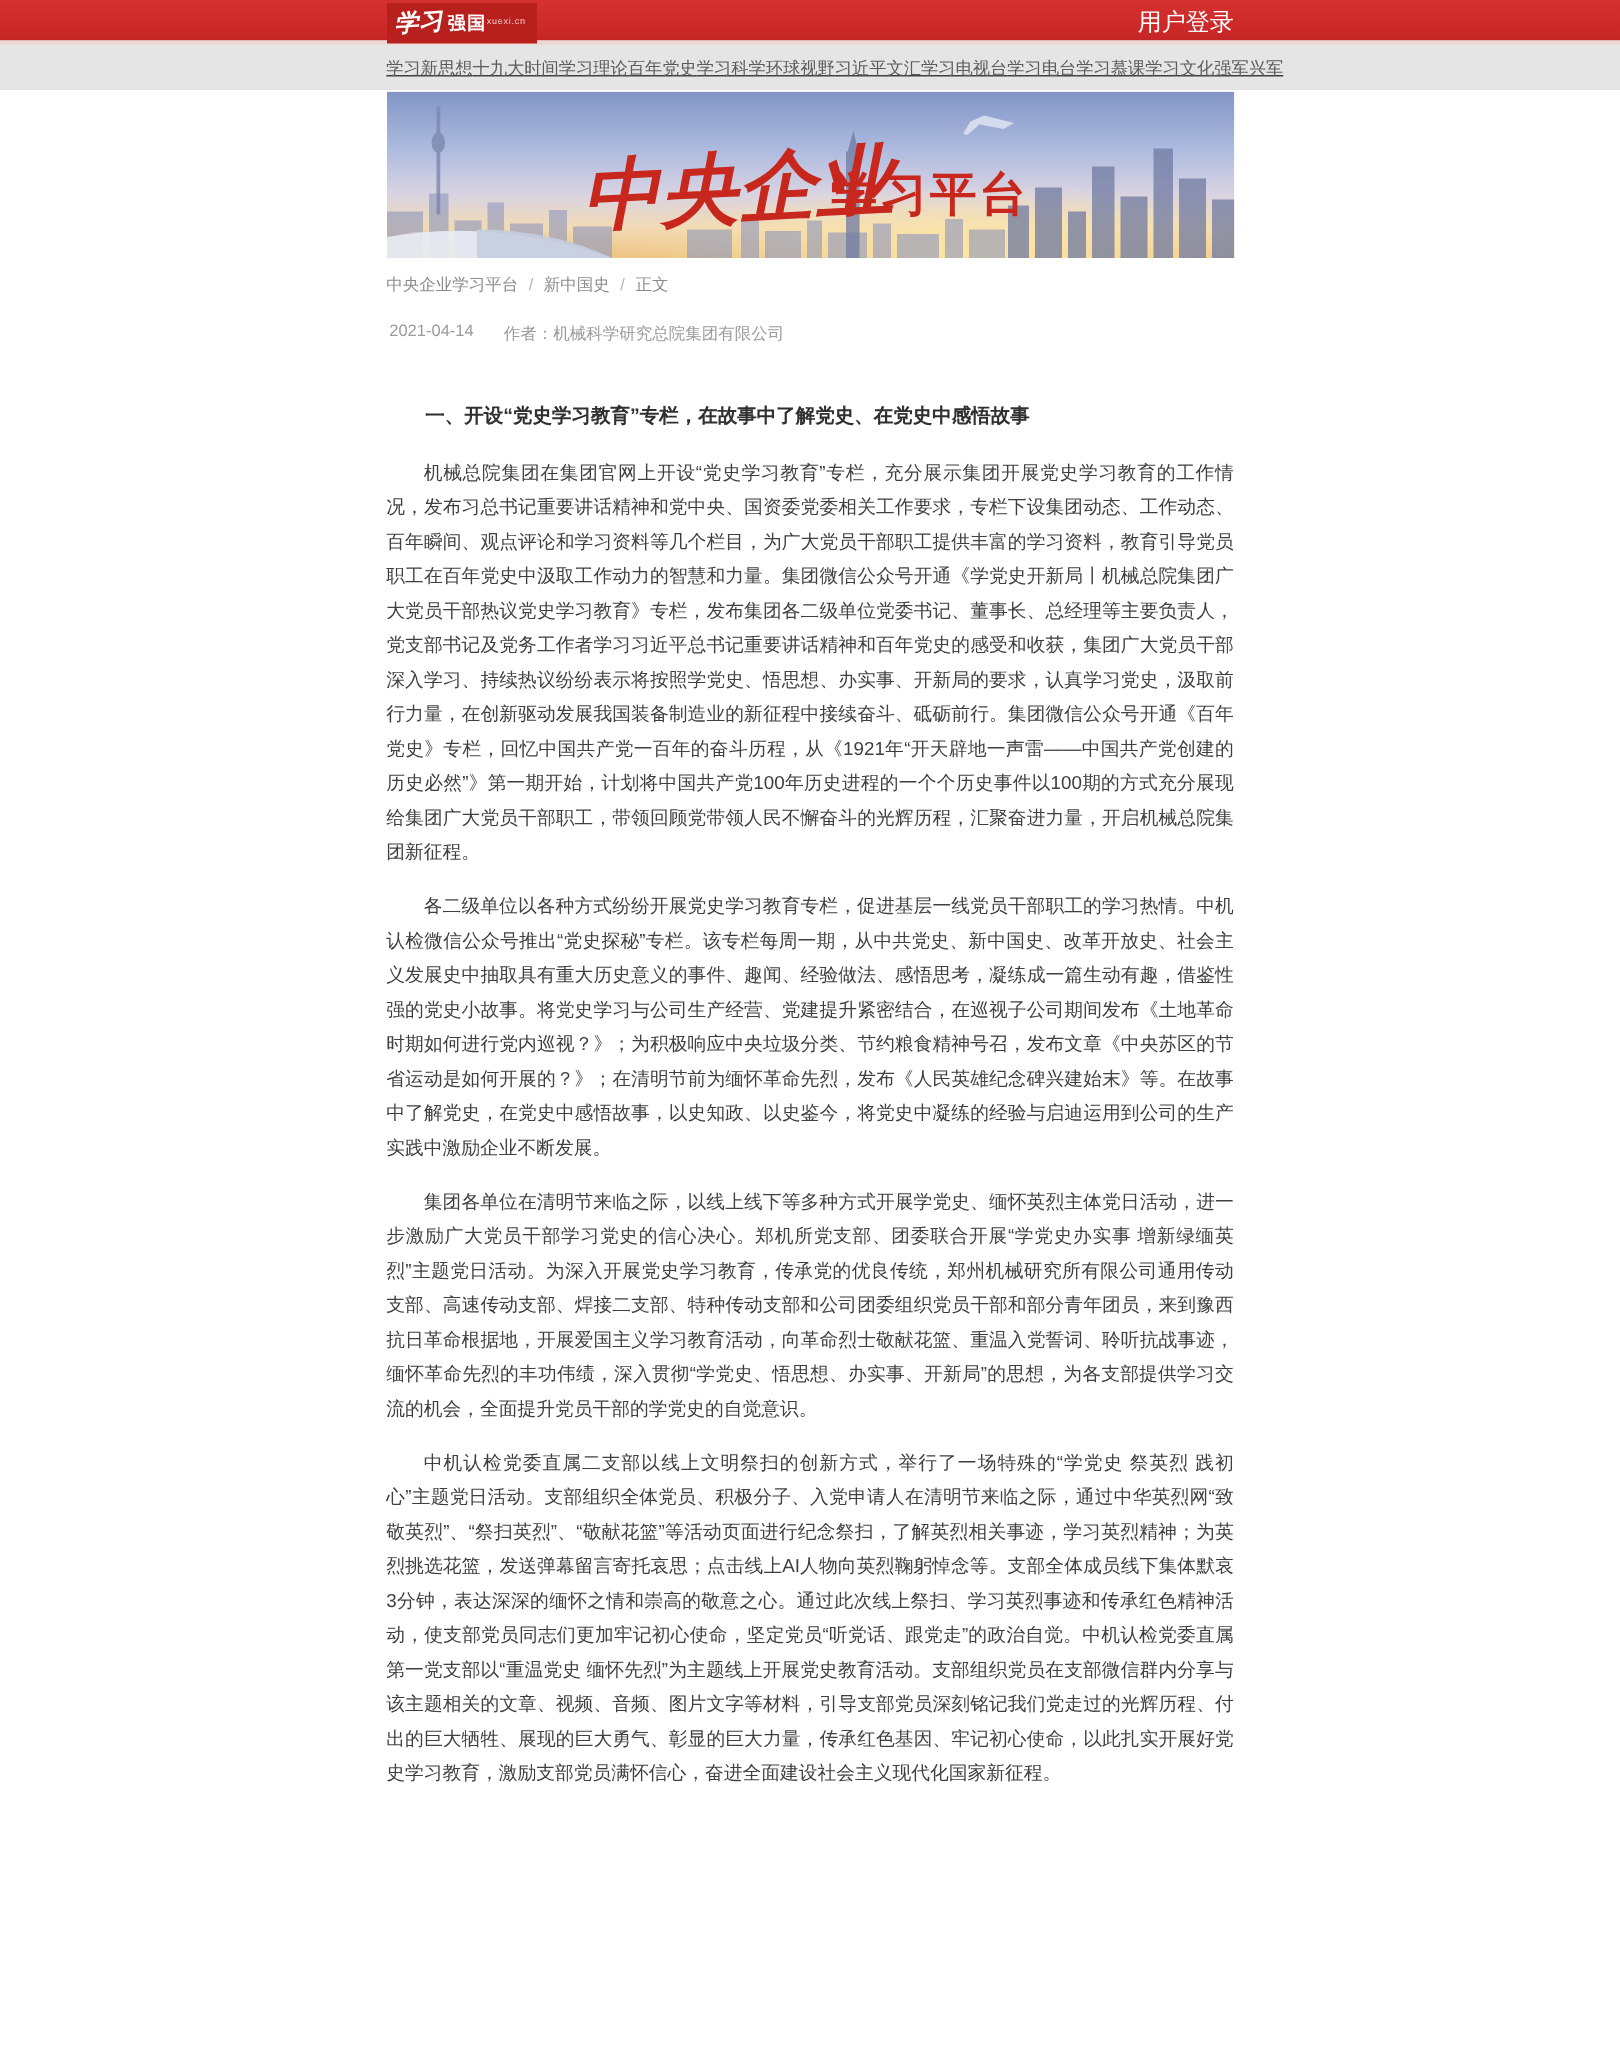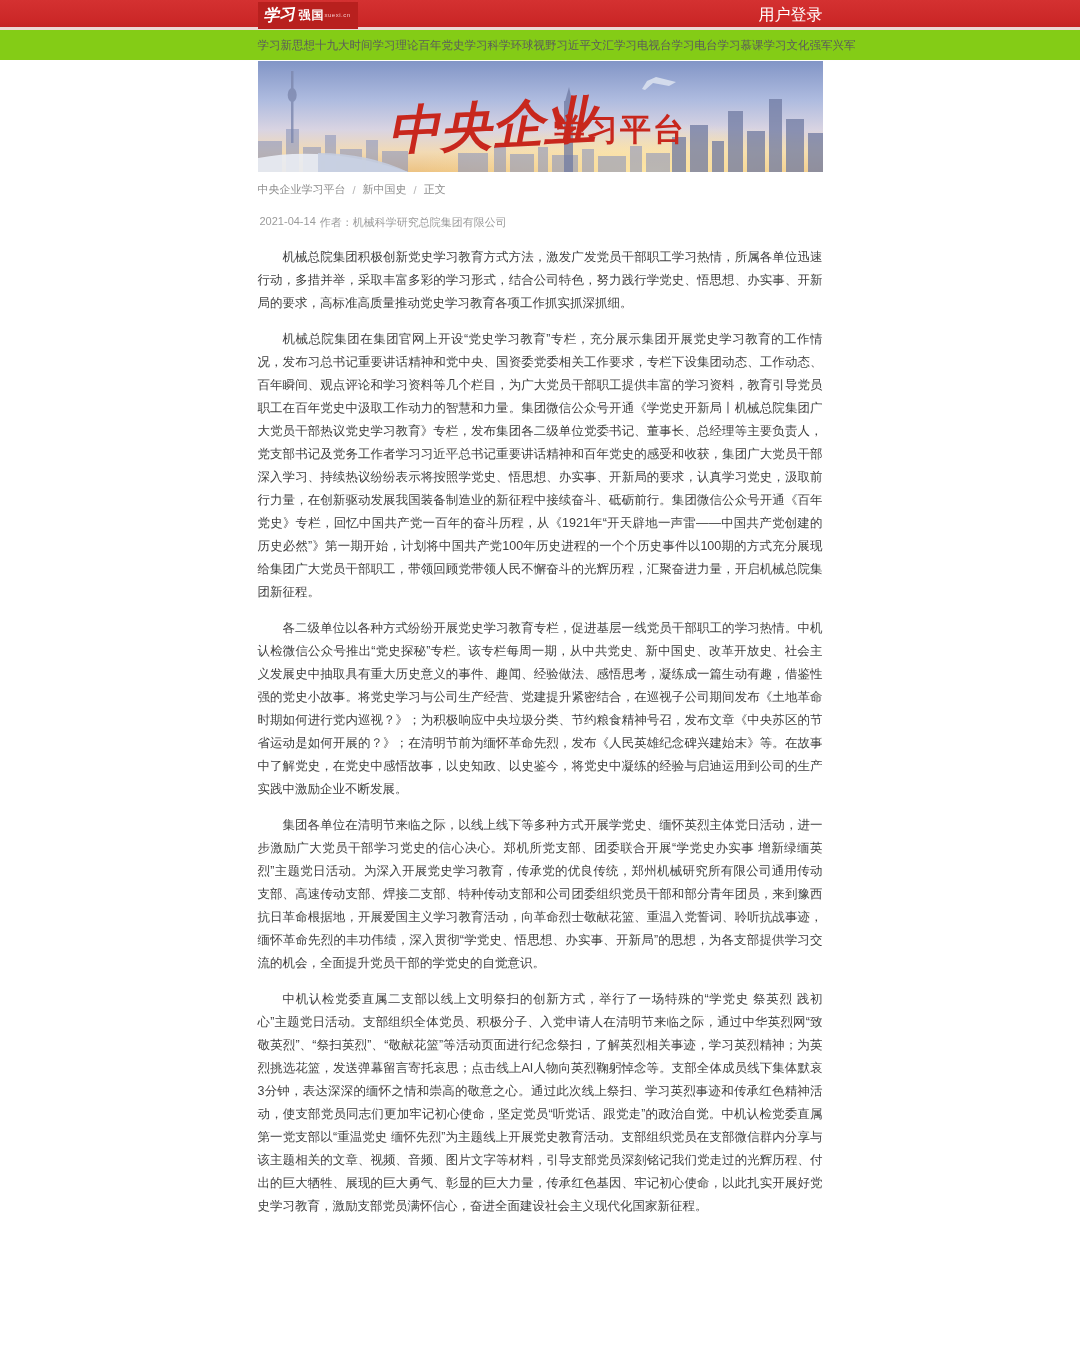--- a/index.html
+++ b/index.html
@@ -24,21 +24,21 @@
   .logo-script {
     font-family:"DejaVu Serif", serif; font-style:italic; font-weight:bold;
     color:#fff; font-size:16px; line-height:1; transform:rotate(-4deg);
   }
   .logo-right { display:flex; flex-direction:row; align-items:center; line-height:1; }
   .logo-strong { color:#ffffff; font-weight:bold; font-size:12px; letter-spacing:1px; }
   .logo-sub { color:#f3c9c9; font-size:6px; letter-spacing:0.5px; margin-top:1px; }
   .login { color:#ffffff; font-size:16px; cursor:pointer; }
 
   
-  .nav { background:#84cc16; }
+  .nav { background:#e5e5e5;text-decoration:underline; }
   .nav-inner {
     width:565px; margin:0 auto; display:flex; justify-content:space-between;
     padding:8px 0 7px; font-size:11.5px; color:#5b5b5b;
   }
   .nav-item { cursor:pointer; white-space:nowrap; }
 
   
   .banner { margin-top:1px; position:relative; width:565px; height:111px; overflow:hidden; cursor:pointer; }
   .banner svg { display:block; width:565px; height:111px; }
 
@@ -46,21 +46,21 @@
   .crumbs { margin-top:10px; font-size:11px; color:#8c8c8c; display:flex; gap:7px; align-items:center; }
   .crumb { cursor:pointer;text-align:center; }
   .crumb-sep { color:#b5b5b5; }
 
   
   .article { margin-top:14px; padding-bottom:40px; }
   .art-title {
     font-size:20px; font-weight:bold; color:#2d2d2d; text-align:center;
     line-height:1.5; padding:22px 10px 14px;
   }
-  .art-meta { font-size:11px; color:#9b9b9b; padding:4px 2px 16px; display:flex; gap:4px; }
+  .art-meta { font-size:11px; color:#9b9b9b; padding:4px 2px 16px; display:flex; gap:20px; }
   .para {
     font-size:12.5px; line-height:23px; color:#3f3f3f; text-align:justify;
     text-indent:2em; margin-bottom:13px;
   }
   .sec {
     font-size:13px; line-height:22px; font-weight:bold; color:#303030;
     text-indent:2em; margin:20px 0 16px; text-align:justify;
   }
 </style>
 </head>
@@ -173,20 +173,20 @@
     <span class="crumb-sep">/</span>
     <span class="crumb">正文</span>
   </div>
 
   <div class="article">
     <div class="art-meta">
       <span>2021-04-14</span>
       <span>作者：机械科学研究总院集团有限公司</span>
     </div>
 
-    <p class="para">机械总院集团积极创新党史学习教育方式方法，激发广发党员干部职工学习热情，所属各单位迅速行动，多措并举，采取丰富多彩的学习形式，结合公司特色，努力践行学党史、悟思想、办实事、开新局的要求，高标准高质量推动党史学习教育各项工作抓实抓深抓细。</p>
+    <h3 class="sec">一、开设“党史学习教育”专栏，在故事中了解党史、在党史中感悟故事</h3>
     <p class="para">机械总院集团在集团官网上开设“党史学习教育”专栏，充分展示集团开展党史学习教育的工作情况，发布习总书记重要讲话精神和党中央、国资委党委相关工作要求，专栏下设集团动态、工作动态、百年瞬间、观点评论和学习资料等几个栏目，为广大党员干部职工提供丰富的学习资料，教育引导党员职工在百年党史中汲取工作动力的智慧和力量。集团微信公众号开通《学党史开新局丨机械总院集团广大党员干部热议党史学习教育》专栏，发布集团各二级单位党委书记、董事长、总经理等主要负责人，党支部书记及党务工作者学习习近平总书记重要讲话精神和百年党史的感受和收获，集团广大党员干部深入学习、持续热议纷纷表示将按照学党史、悟思想、办实事、开新局的要求，认真学习党史，汲取前行力量，在创新驱动发展我国装备制造业的新征程中接续奋斗、砥砺前行。集团微信公众号开通《百年党史》专栏，回忆中国共产党一百年的奋斗历程，从《1921年“开天辟地一声雷——中国共产党创建的历史必然”》第一期开始，计划将中国共产党100年历史进程的一个个历史事件以100期的方式充分展现给集团广大党员干部职工，带领回顾党带领人民不懈奋斗的光辉历程，汇聚奋进力量，开启机械总院集团新征程。</p>
     <p class="para">各二级单位以各种方式纷纷开展党史学习教育专栏，促进基层一线党员干部职工的学习热情。中机认检微信公众号推出“党史探秘”专栏。该专栏每周一期，从中共党史、新中国史、改革开放史、社会主义发展史中抽取具有重大历史意义的事件、趣闻、经验做法、感悟思考，凝练成一篇生动有趣，借鉴性强的党史小故事。将党史学习与公司生产经营、党建提升紧密结合，在巡视子公司期间发布《土地革命时期如何进行党内巡视？》；为积极响应中央垃圾分类、节约粮食精神号召，发布文章《中央苏区的节省运动是如何开展的？》；在清明节前为缅怀革命先烈，发布《人民英雄纪念碑兴建始末》等。在故事中了解党史，在党史中感悟故事，以史知政、以史鉴今，将党史中凝练的经验与启迪运用到公司的生产实践中激励企业不断发展。</p>
     <p class="para">集团各单位在清明节来临之际，以线上线下等多种方式开展学党史、缅怀英烈主体党日活动，进一步激励广大党员干部学习党史的信心决心。郑机所党支部、团委联合开展“学党史办实事 增新绿缅英烈”主题党日活动。为深入开展党史学习教育，传承党的优良传统，郑州机械研究所有限公司通用传动支部、高速传动支部、焊接二支部、特种传动支部和公司团委组织党员干部和部分青年团员，来到豫西抗日革命根据地，开展爱国主义学习教育活动，向革命烈士敬献花篮、重温入党誓词、聆听抗战事迹，缅怀革命先烈的丰功伟绩，深入贯彻“学党史、悟思想、办实事、开新局”的思想，为各支部提供学习交流的机会，全面提升党员干部的学党史的自觉意识。</p>
     <p class="para">中机认检党委直属二支部以线上文明祭扫的创新方式，举行了一场特殊的“学党史 祭英烈 践初心”主题党日活动。支部组织全体党员、积极分子、入党申请人在清明节来临之际，通过中华英烈网“致敬英烈”、“祭扫英烈”、“敬献花篮”等活动页面进行纪念祭扫，了解英烈相关事迹，学习英烈精神；为英烈挑选花篮，发送弹幕留言寄托哀思；点击线上AI人物向英烈鞠躬悼念等。支部全体成员线下集体默哀3分钟，表达深深的缅怀之情和崇高的敬意之心。通过此次线上祭扫、学习英烈事迹和传承红色精神活动，使支部党员同志们更加牢记初心使命，坚定党员“听党话、跟党走”的政治自觉。中机认检党委直属第一党支部以“重温党史 缅怀先烈”为主题线上开展党史教育活动。支部组织党员在支部微信群内分享与该主题相关的文章、视频、音频、图片文字等材料，引导支部党员深刻铭记我们党走过的光辉历程、付出的巨大牺牲、展现的巨大勇气、彰显的巨大力量，传承红色基因、牢记初心使命，以此扎实开展好党史学习教育，激励支部党员满怀信心，奋进全面建设社会主义现代化国家新征程。</p>
 
   </div>
 </div>
 
 </body></html>

